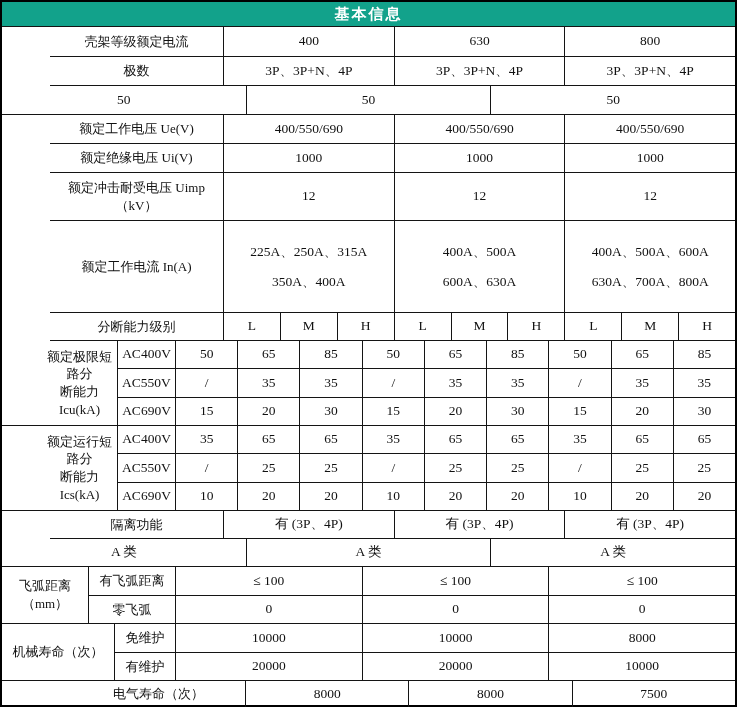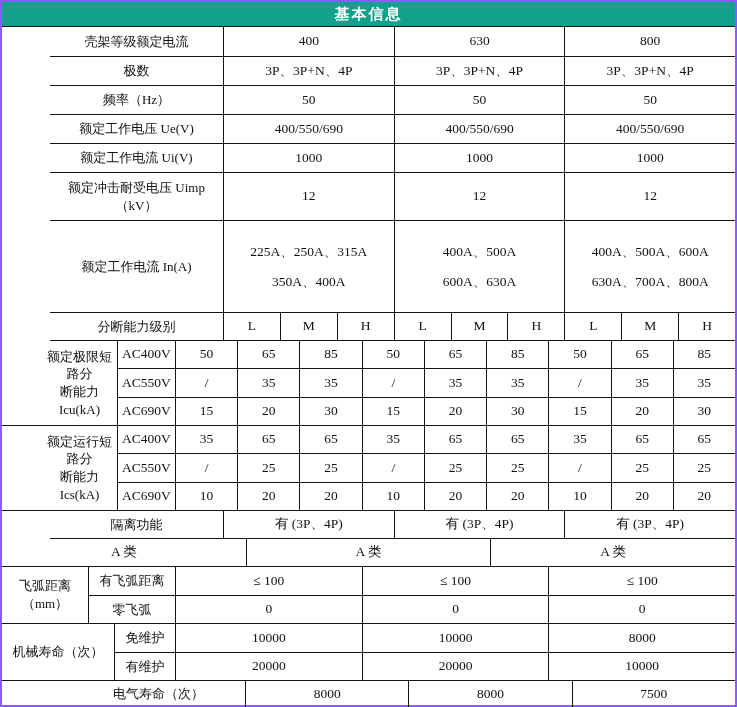--- a/index.html
+++ b/index.html
@@ -1,19 +1,19 @@
 <!DOCTYPE html>
 <html><head>
 <meta charset="utf-8">
 <style>
   html,body{margin:0;padding:0;background:#ffffff;}
   body{font-family:"Liberation Serif","DejaVu Serif",serif;color:#111;}
   .tbl{
     width:737px;height:707px;box-sizing:border-box;
-    border:2px solid #8b5cf6;background:#fff;
+    border:2px solid #000000;background:#fff;
     display:flex;flex-direction:column;
   }
   .row{display:flex;flex:none;}
   .section{display:flex;flex:none;}
   .cell{
     box-sizing:border-box;
     border-right:1px solid #141414;border-bottom:1px solid #141414;
     display:flex;align-items:center;justify-content:center;
     text-align:center;font-size:13px;line-height:1.35;
     overflow:hidden;
@@ -31,21 +31,21 @@
   
   .lab-icu{width:116px;flex:none;padding-left:40px;}
   .sub-icu{width:58px;flex:none;}
   .lab-fly{width:87px;flex:none;}
   .sub-fly{width:87px;flex:none;}
   .lab-mech{width:113px;flex:none;}
   .sub-mech{width:61px;flex:none;}
   .grow{flex:1;display:flex;flex-direction:column;}
   .irow{display:flex;flex:none;}
   
-  .h30{height:30px;} .h29{height:29px;} .h28{height:28px;}
+  .h30{height:30px;} .h29{height:29px;} .h28{height:28px;justify-content:center;}
   .h48{height:48px;} .h92{height:92px;} .h26{height:26px;padding-left:22px;}
   .irow.h28 .cell, .irow.h29 .cell{height:100%;}
   .num{font-size:13.5px;}
 </style>
 </head>
 <body>
 
 <div class="tbl">
 
   <div class="row header-row">
@@ -60,35 +60,34 @@
   </div>
 
   <div class="row h29">
     <div class="cell label">极数</div>
     <div class="cell v num">3P、3P+N、4P</div>
     <div class="cell v num">3P、3P+N、4P</div>
     <div class="cell v num">3P、3P+N、4P</div>
   </div>
 
   <div class="row h29">
-    <div class="cell label">频率（Hz）</div>
     <div class="cell v num">50</div>
     <div class="cell v num">50</div>
     <div class="cell v num">50</div>
   </div>
 
   <div class="row h29">
     <div class="cell label">额定工作电压 Ue(V)</div>
     <div class="cell v num">400/550/690</div>
     <div class="cell v num">400/550/690</div>
     <div class="cell v num">400/550/690</div>
   </div>
 
   <div class="row h29">
-    <div class="cell label">额定工作电流 Ui(V)</div>
+    <div class="cell label">额定绝缘电压 Ui(V)</div>
     <div class="cell v num">1000</div>
     <div class="cell v num">1000</div>
     <div class="cell v num">1000</div>
   </div>
 
   <div class="row h48">
     <div class="cell label ml">额定冲击耐受电压 Uimp
 （kV）</div>
     <div class="cell v num">12</div>
     <div class="cell v num">12</div>

